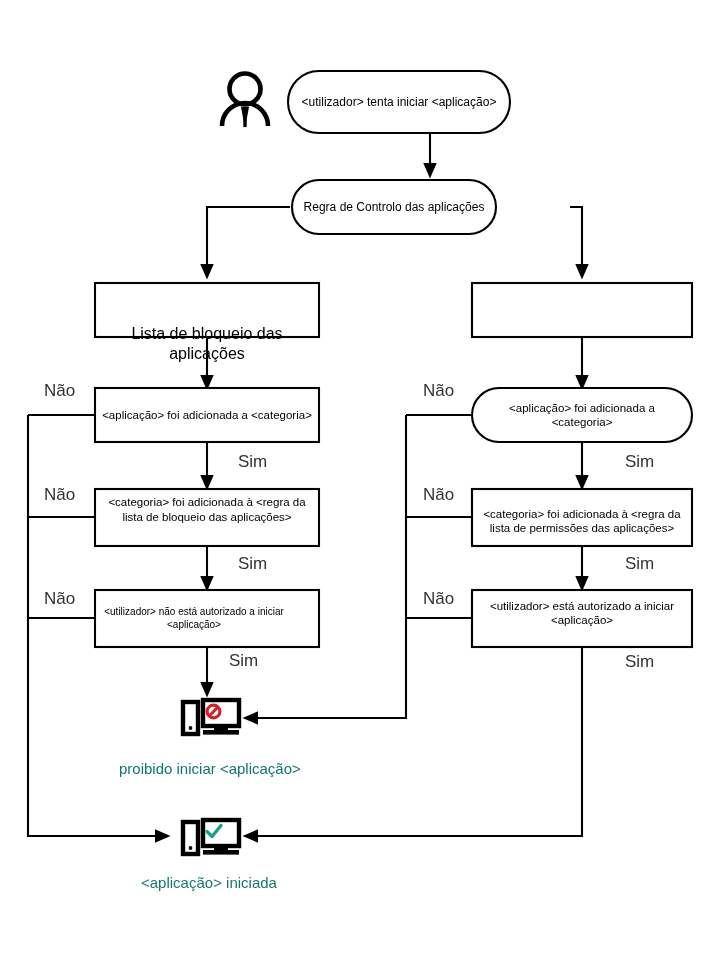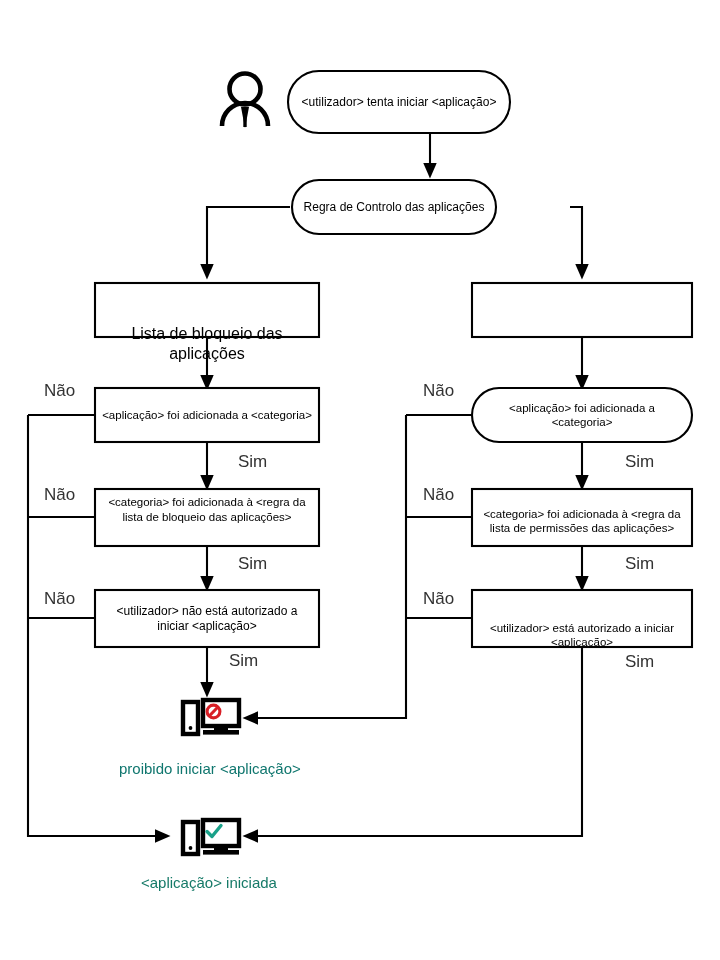--- a/index.html
+++ b/index.html
@@ -144,23 +144,23 @@
 
 
   <div class="node-text" style="left:99px; top:388px; width:216px; height:54px; font-size:11.5px;">&lt;aplicação&gt; foi adicionada a &lt;categoria&gt;</div>
 
   <div class="node-text" style="left:478px; top:388px; width:208px; height:54px; font-size:11.5px;">&lt;aplicação&gt; foi adicionada a &lt;categoria&gt;</div>
 
   <div class="node-text" style="left:103px; top:489px; width:208px; height:41px; font-size:11.5px;">&lt;categoria&gt; foi adicionada à &lt;regra da lista de bloqueio das aplicações&gt;</div>
 
   <div class="node-text" style="left:480px; top:489px; width:204px; height:64px; font-size:11.5px;">&lt;categoria&gt; foi adicionada à &lt;regra da lista de permissões das aplicações&gt;</div>
 
-  <div class="node-text" style="left:101px; top:590px; width:212px; height:57px; font-size:12px;">&lt;utilizador&gt; não está autorizado a iniciar &lt;aplicação&gt;</div>
+  <div class="node-text" style="left:88px; top:590px; width:212px; height:57px; font-size:10px;">&lt;utilizador&gt; não está autorizado a iniciar &lt;aplicação&gt;</div>
 
-  <div class="node-text" style="left:478px; top:612px; width:208px; height:46px; font-size:11.5px;">&lt;utilizador&gt; está autorizado a iniciar &lt;aplicação&gt;</div>
+  <div class="node-text" style="left:478px; top:590px; width:208px; height:46px; font-size:11.5px;">&lt;utilizador&gt; está autorizado a iniciar &lt;aplicação&gt;</div>
 
   <div class="edge-label" style="left:44px; top:381px;">Não</div>
   <div class="edge-label" style="left:238px; top:452px;">Sim</div>
 
   <div class="edge-label" style="left:44px; top:485px;">Não</div>
   <div class="edge-label" style="left:238px; top:554px;">Sim</div>
 
   <div class="edge-label" style="left:44px; top:589px;">Não</div>
   <div class="edge-label" style="left:229px; top:651px;">Sim</div>
 

